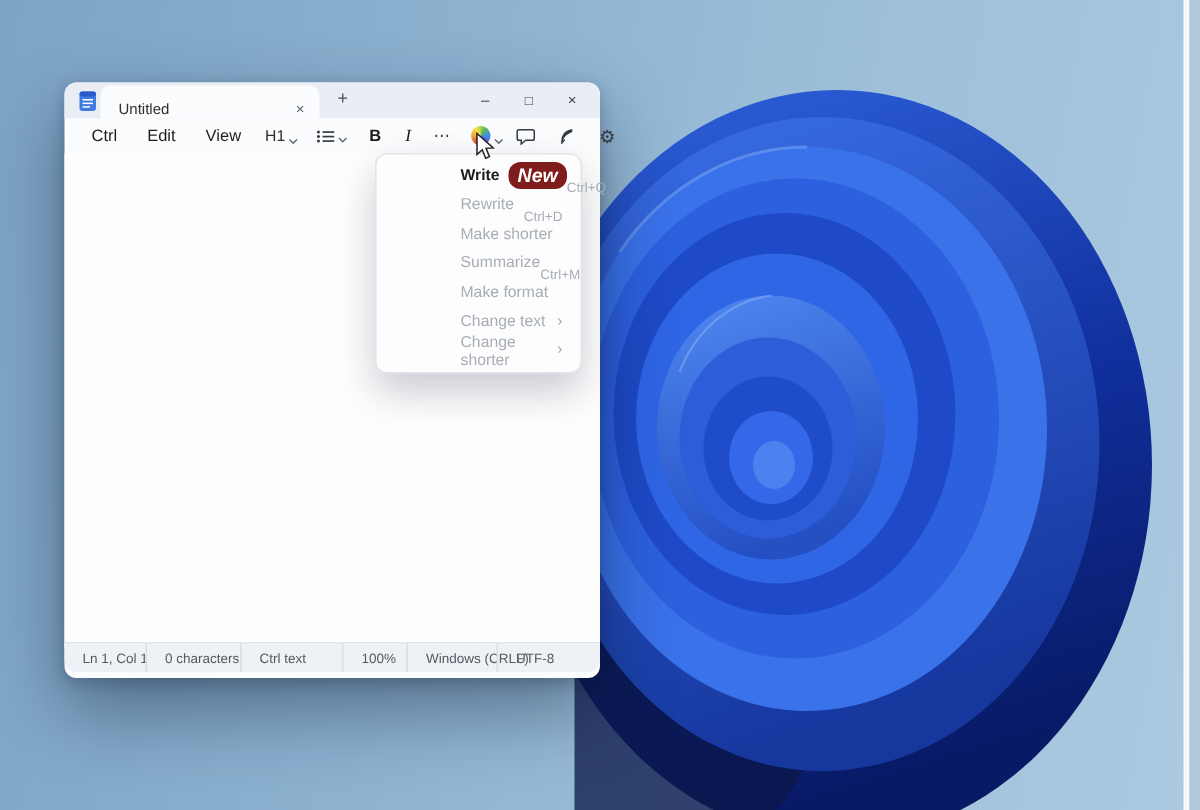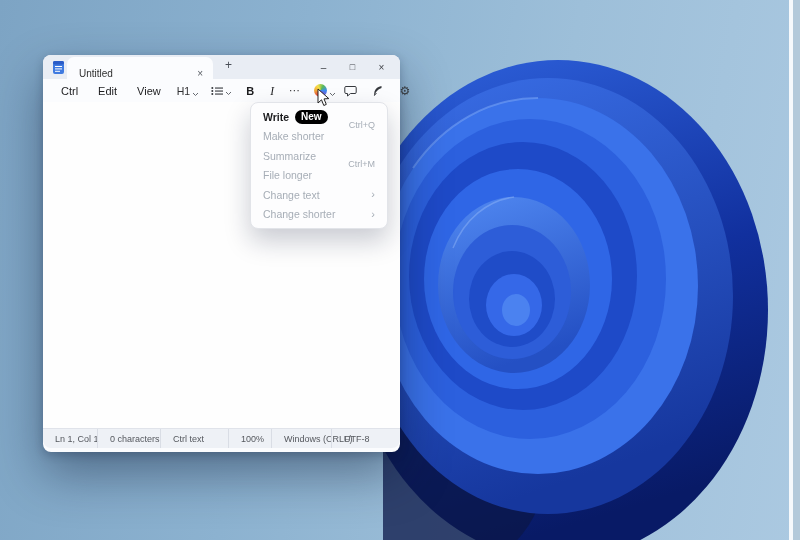--- a/index.html
+++ b/index.html
@@ -63,24 +63,24 @@
   .sb-seg + .sb-seg { border-left:1px solid #d9dde5; }
   .sb-1{width:54px;} .sb-2{width:63px;} .sb-3{width:68px;} .sb-4{width:43px;} .sb-5{width:60px;} .sb-6{flex:1;}
 
   
   .dropdown {
     position:absolute; left:207px; top:47px; width:138px; z-index:30;
     background:#fdfdfe; border:1px solid #e2e4e9; border-radius:8px;
     box-shadow:0 12px 26px rgba(15,25,55,.22); padding:4px 0;
   }
   .dd-row { height:19.5px; display:flex; align-items:center; padding:0 12px; font-size:10.5px; }
-  .dd-label { color:#a6adb6; }
+  .dd-label { color:#a6adb6;margin-left:44px; }
   .dd-row.enabled .dd-label { color:#1c1c1e; font-weight:600; }
-  .dd-badge { margin-left:6px; background:#000000; color:#fff; font-size:10px; font-weight:600;
-              padding:1px 6px 1.5px; border-radius:8px; line-height:1.2; }
+  .dd-badge { margin-left:6px; background:#7f1d1d; color:#fff; font-size:13px; font-weight:600;
+              padding:1px 6px 1.5px; border-radius:8px; line-height:1.2;font-style:italic; }
   .dd-shortcut { margin-left:auto; font-size:9px; color:#a6adb6;margin-top:16px; }
   .dd-arrow { margin-left:auto; font-size:11px; color:#a6adb6; line-height:1; }
 
   .cursor { position:absolute; left:317px; top:88px; z-index:60; }
 </style>
 </head>
 <body>
 
 <div class="desktop">
 
@@ -204,28 +204,32 @@
 
     <div class="editor"></div>
 
     <div class="dropdown">
       <div class="dd-row enabled">
         <span class="dd-label">Write</span>
         <span class="dd-badge">New</span>
         <span class="dd-shortcut">Ctrl+Q</span>
       </div>
       <div class="dd-row">
+        <span class="dd-label">Rewrite</span>
+        <span class="dd-shortcut">Ctrl+D</span>
+      </div>
+      <div class="dd-row">
         <span class="dd-label">Make shorter</span>
       </div>
       <div class="dd-row">
         <span class="dd-label">Summarize</span>
         <span class="dd-shortcut">Ctrl+M</span>
       </div>
       <div class="dd-row">
-        <span class="dd-label">File longer</span>
+        <span class="dd-label">Make format</span>
       </div>
       <div class="dd-row">
         <span class="dd-label">Change text</span>
         <span class="dd-arrow">›</span>
       </div>
       <div class="dd-row">
         <span class="dd-label">Change shorter</span>
         <span class="dd-arrow">›</span>
       </div>
     </div>

